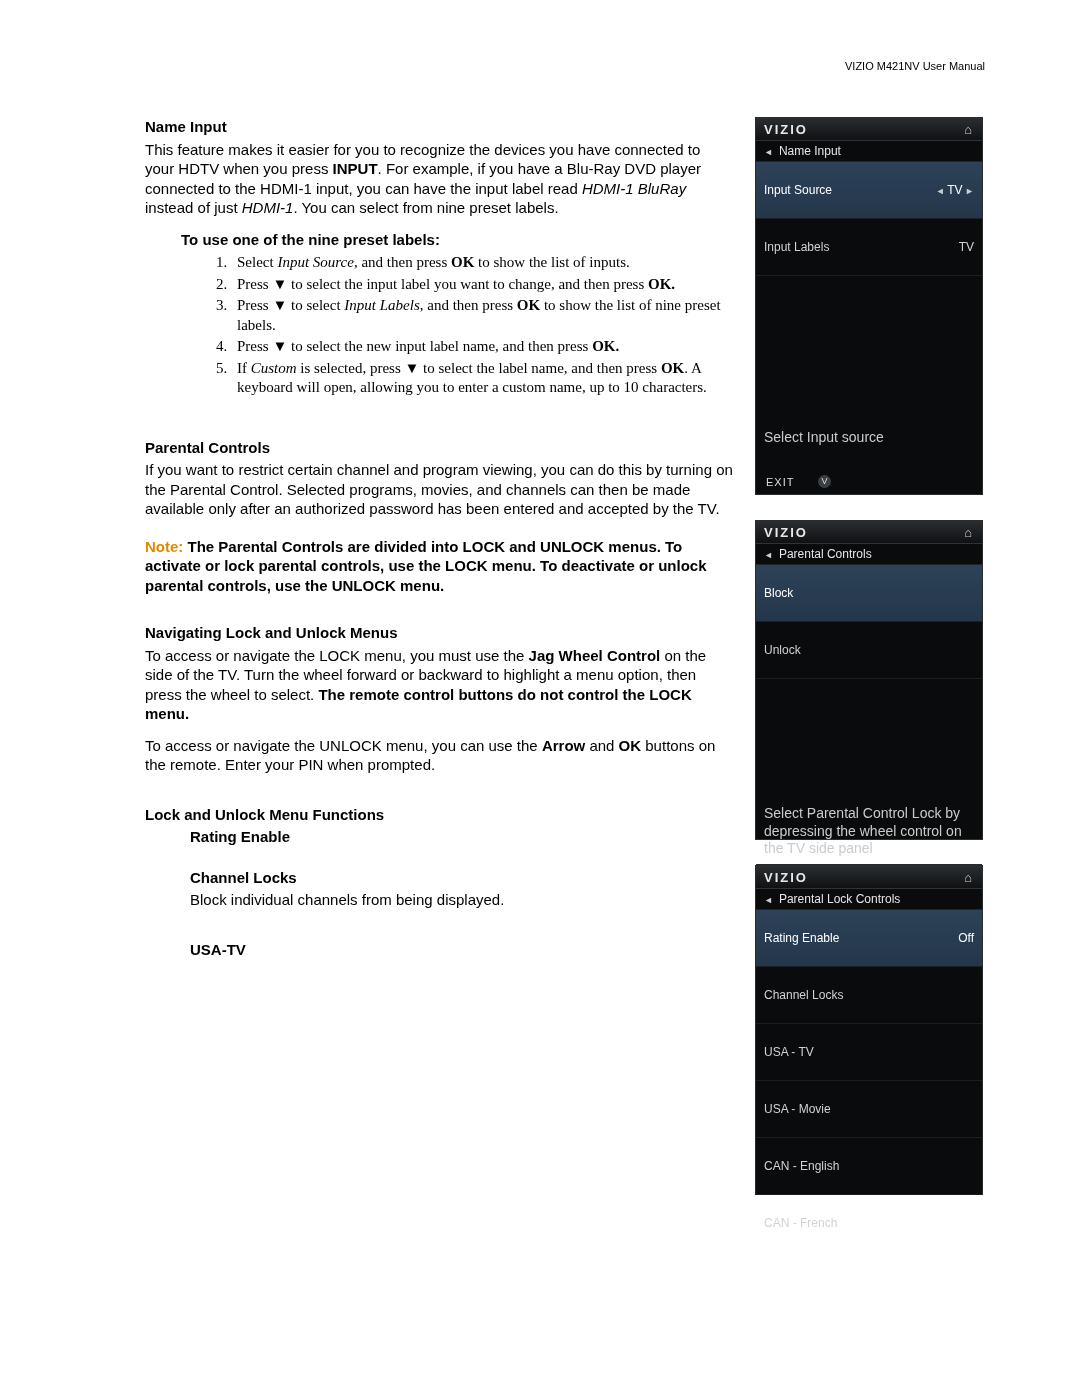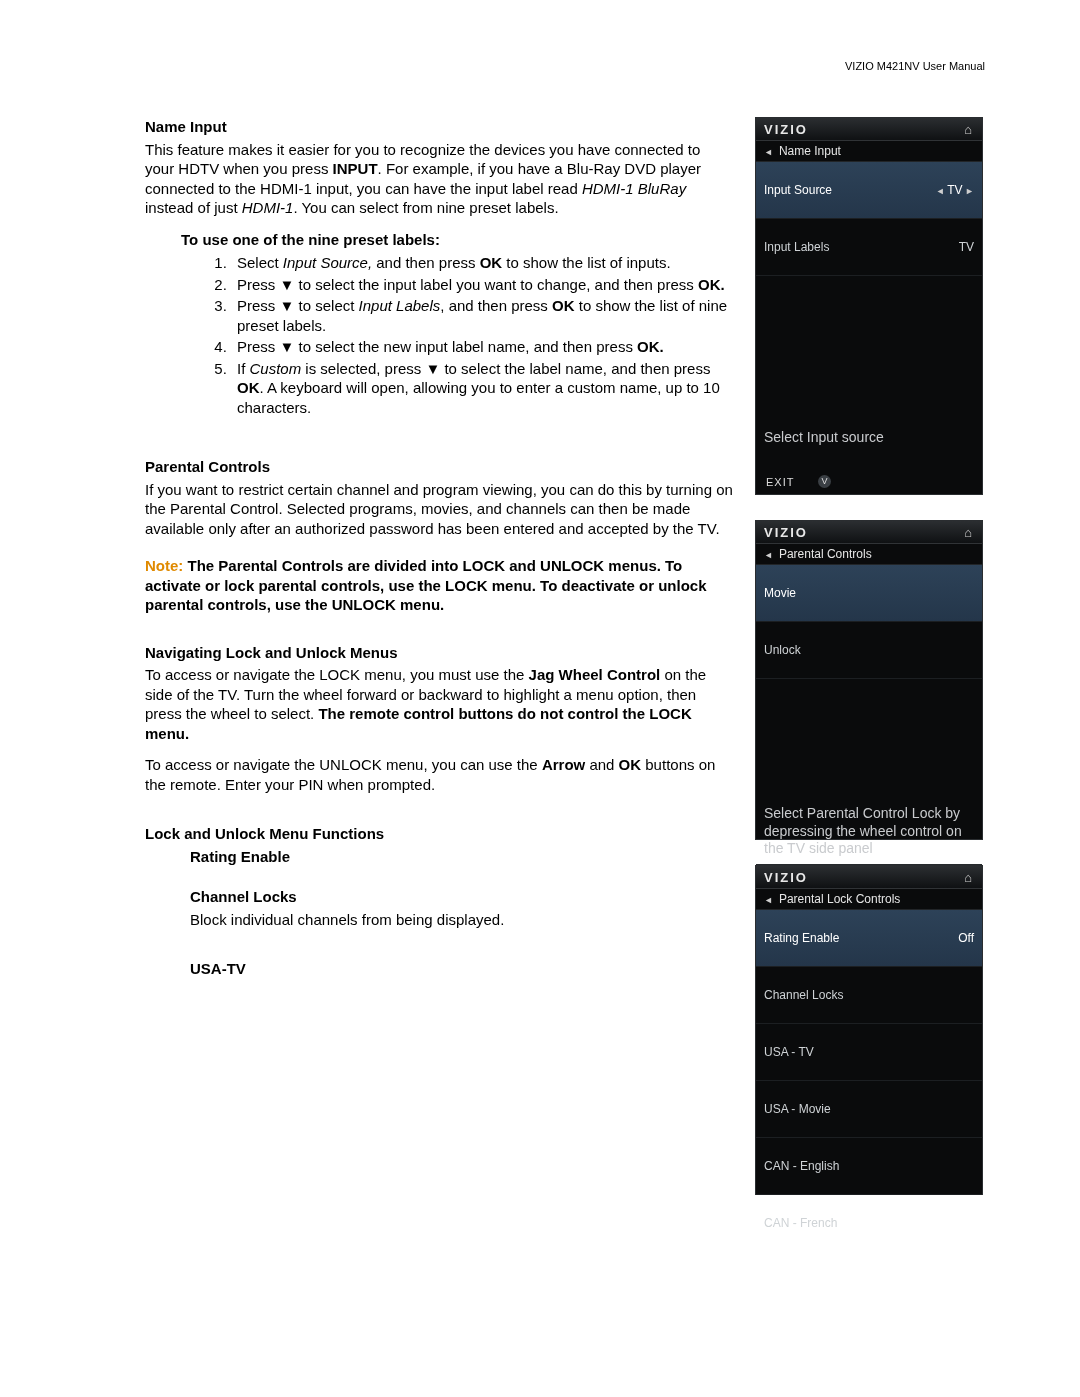--- a/index.html
+++ b/index.html
@@ -47,20 +47,21 @@
   .bold { font-weight: bold; }
   .ital { font-style: italic; }
   .orange { color: #e08a00; font-weight: bold; }
   .preset-head {
     font-weight: bold;
     margin: 0 0 4px 36px;
   }
   ol.steps {
     margin: 0 0 18px 0;
     padding-left: 86px;
+    font-family: Liberation Serif, serif;
   }
   ol.steps li {
     margin-bottom: 2px;
     padding-left: 6px;
   }
   .indent-sec {
     margin-left: 45px;
   }
   .footer {
     text-align: center;
@@ -234,21 +235,21 @@
       <div class="panel" style="height:320px">
         <div class="brand">
           <span>VIZIO</span>
             <span class="home-ic"></span>
         </div>
         <div class="crumb">
           <span class="left-tri"></span>
           <span>Parental Controls</span>
         </div>
         <div class="row sel">
-            <span>Movie</span>
+            <span>Block</span>
             <span></span>
           </div>
         <div class="row">
             <span>Unlock</span>
             <span></span>
           </div>
         <div class="spacer"></div>
         <div class="hint">Select Parental Control Lock by depressing the wheel control on the TV side panel</div>
         <div class="bottombar">
           <span>⌂</span>

